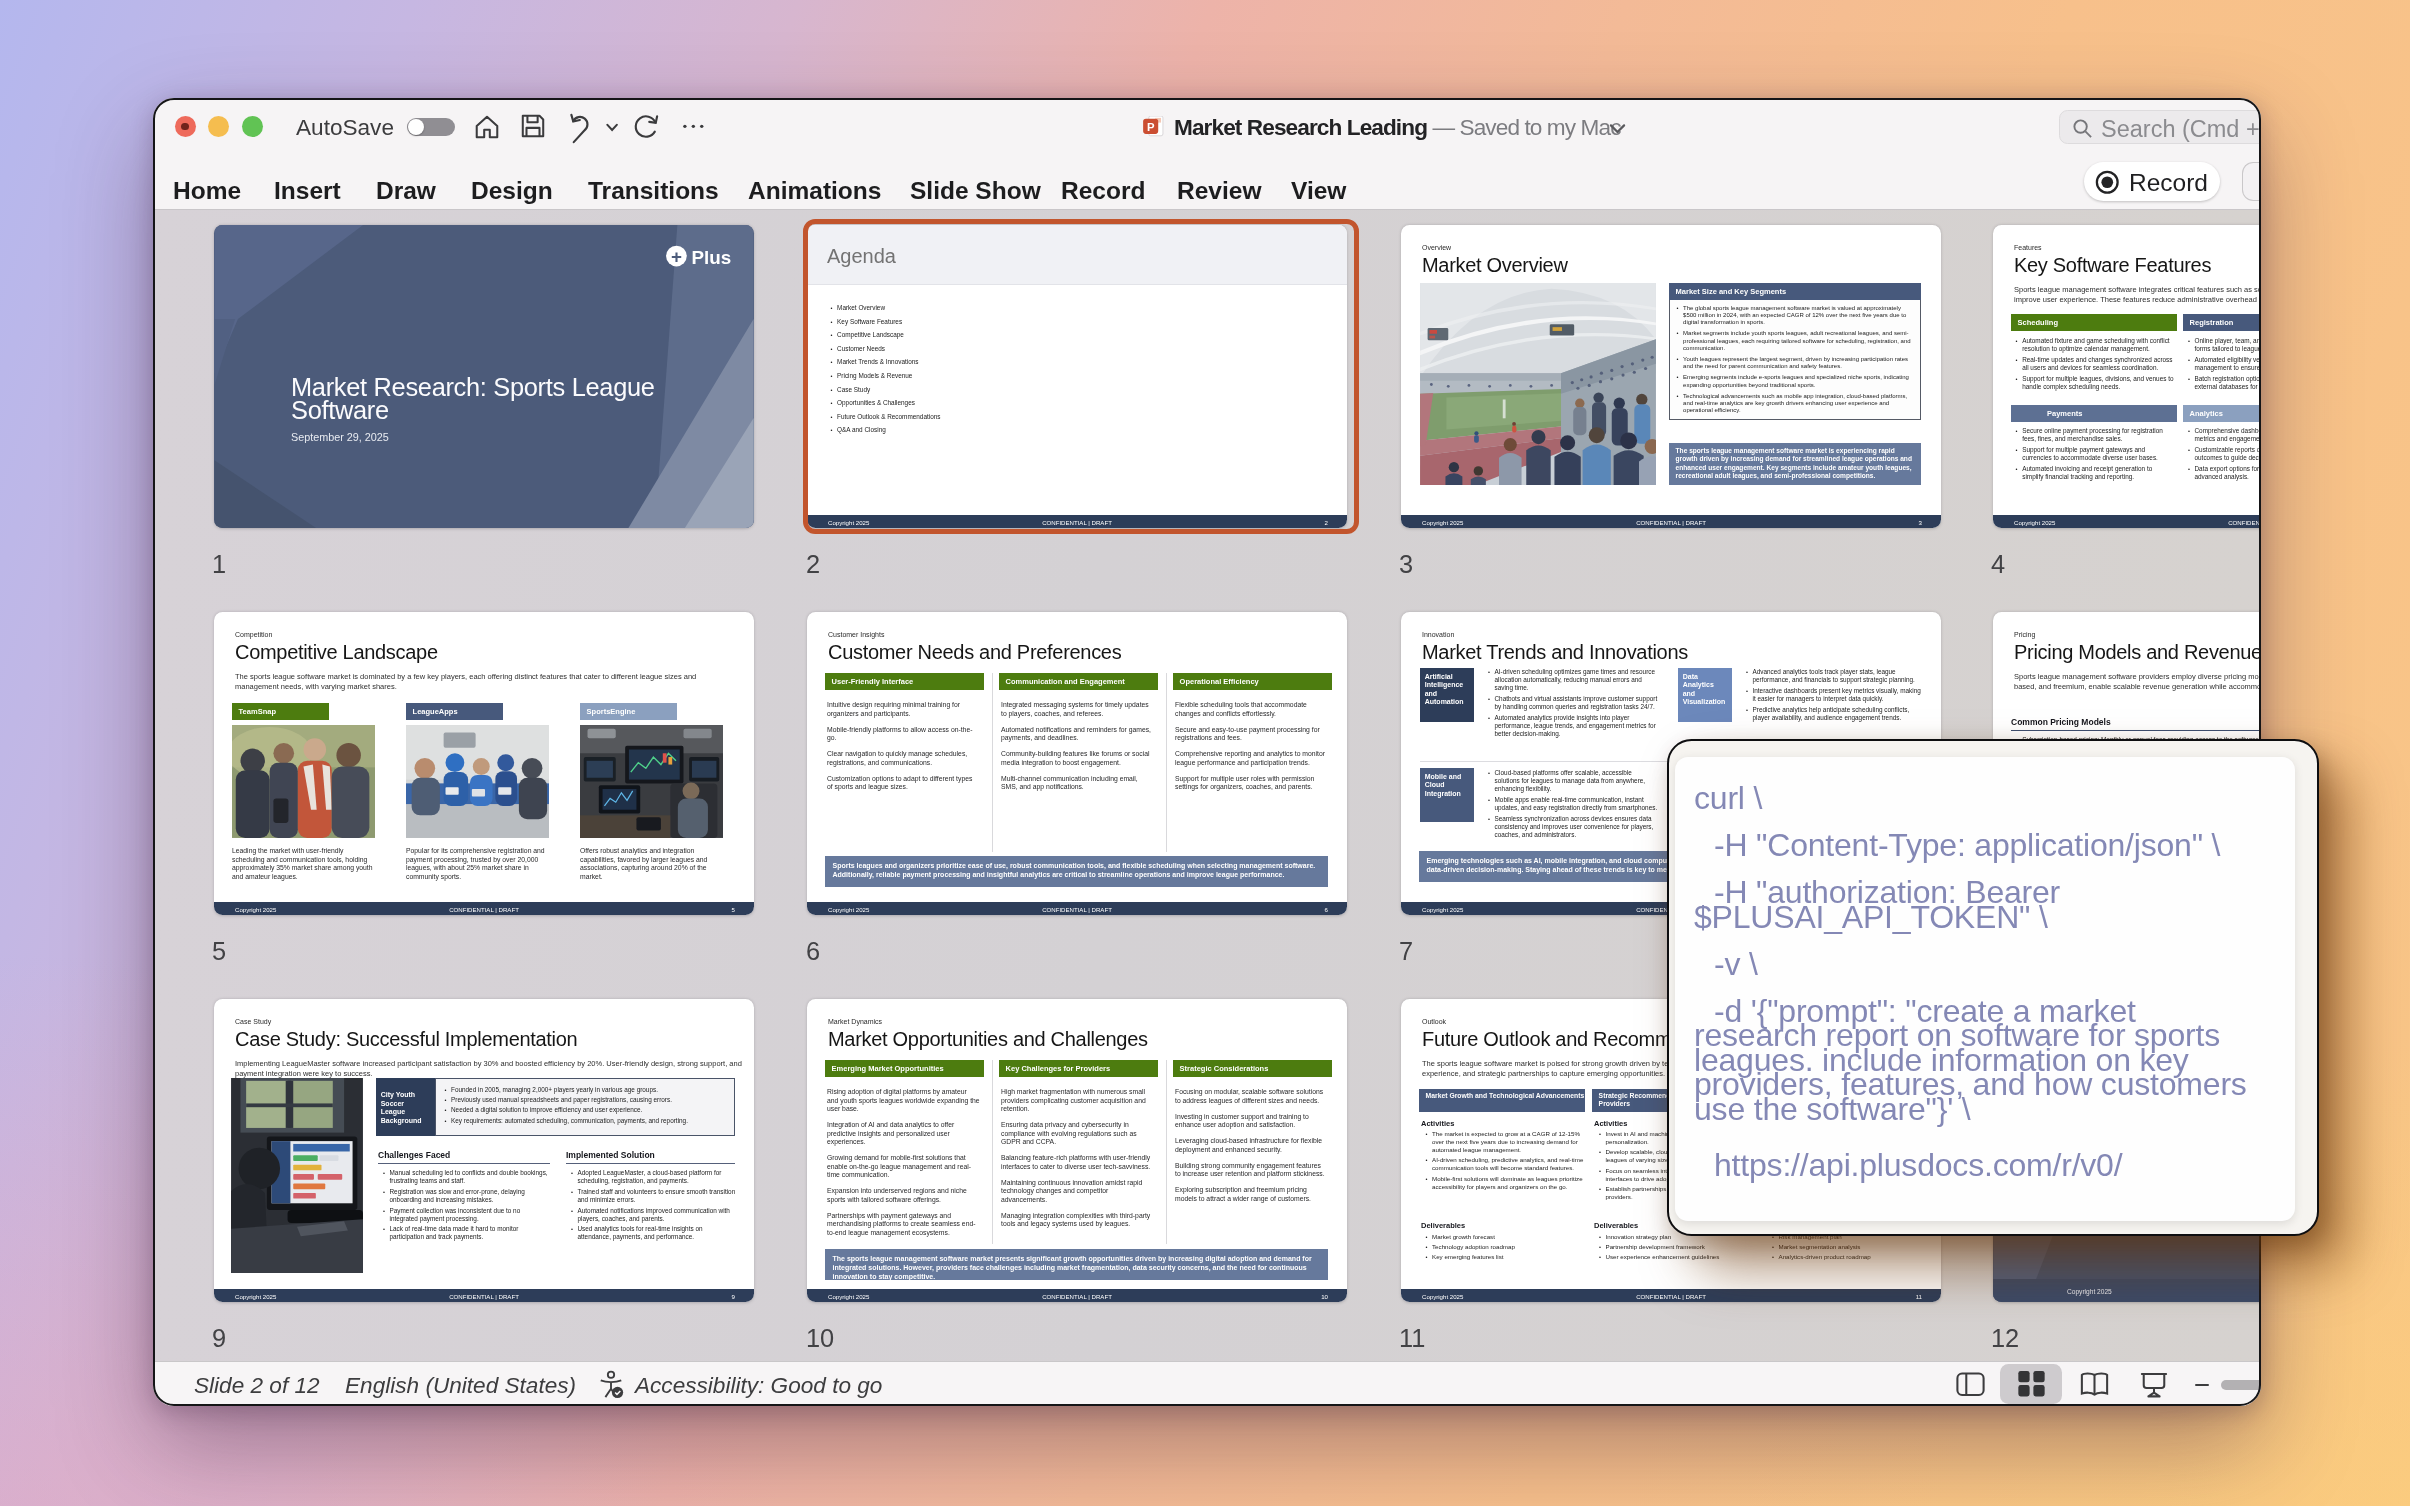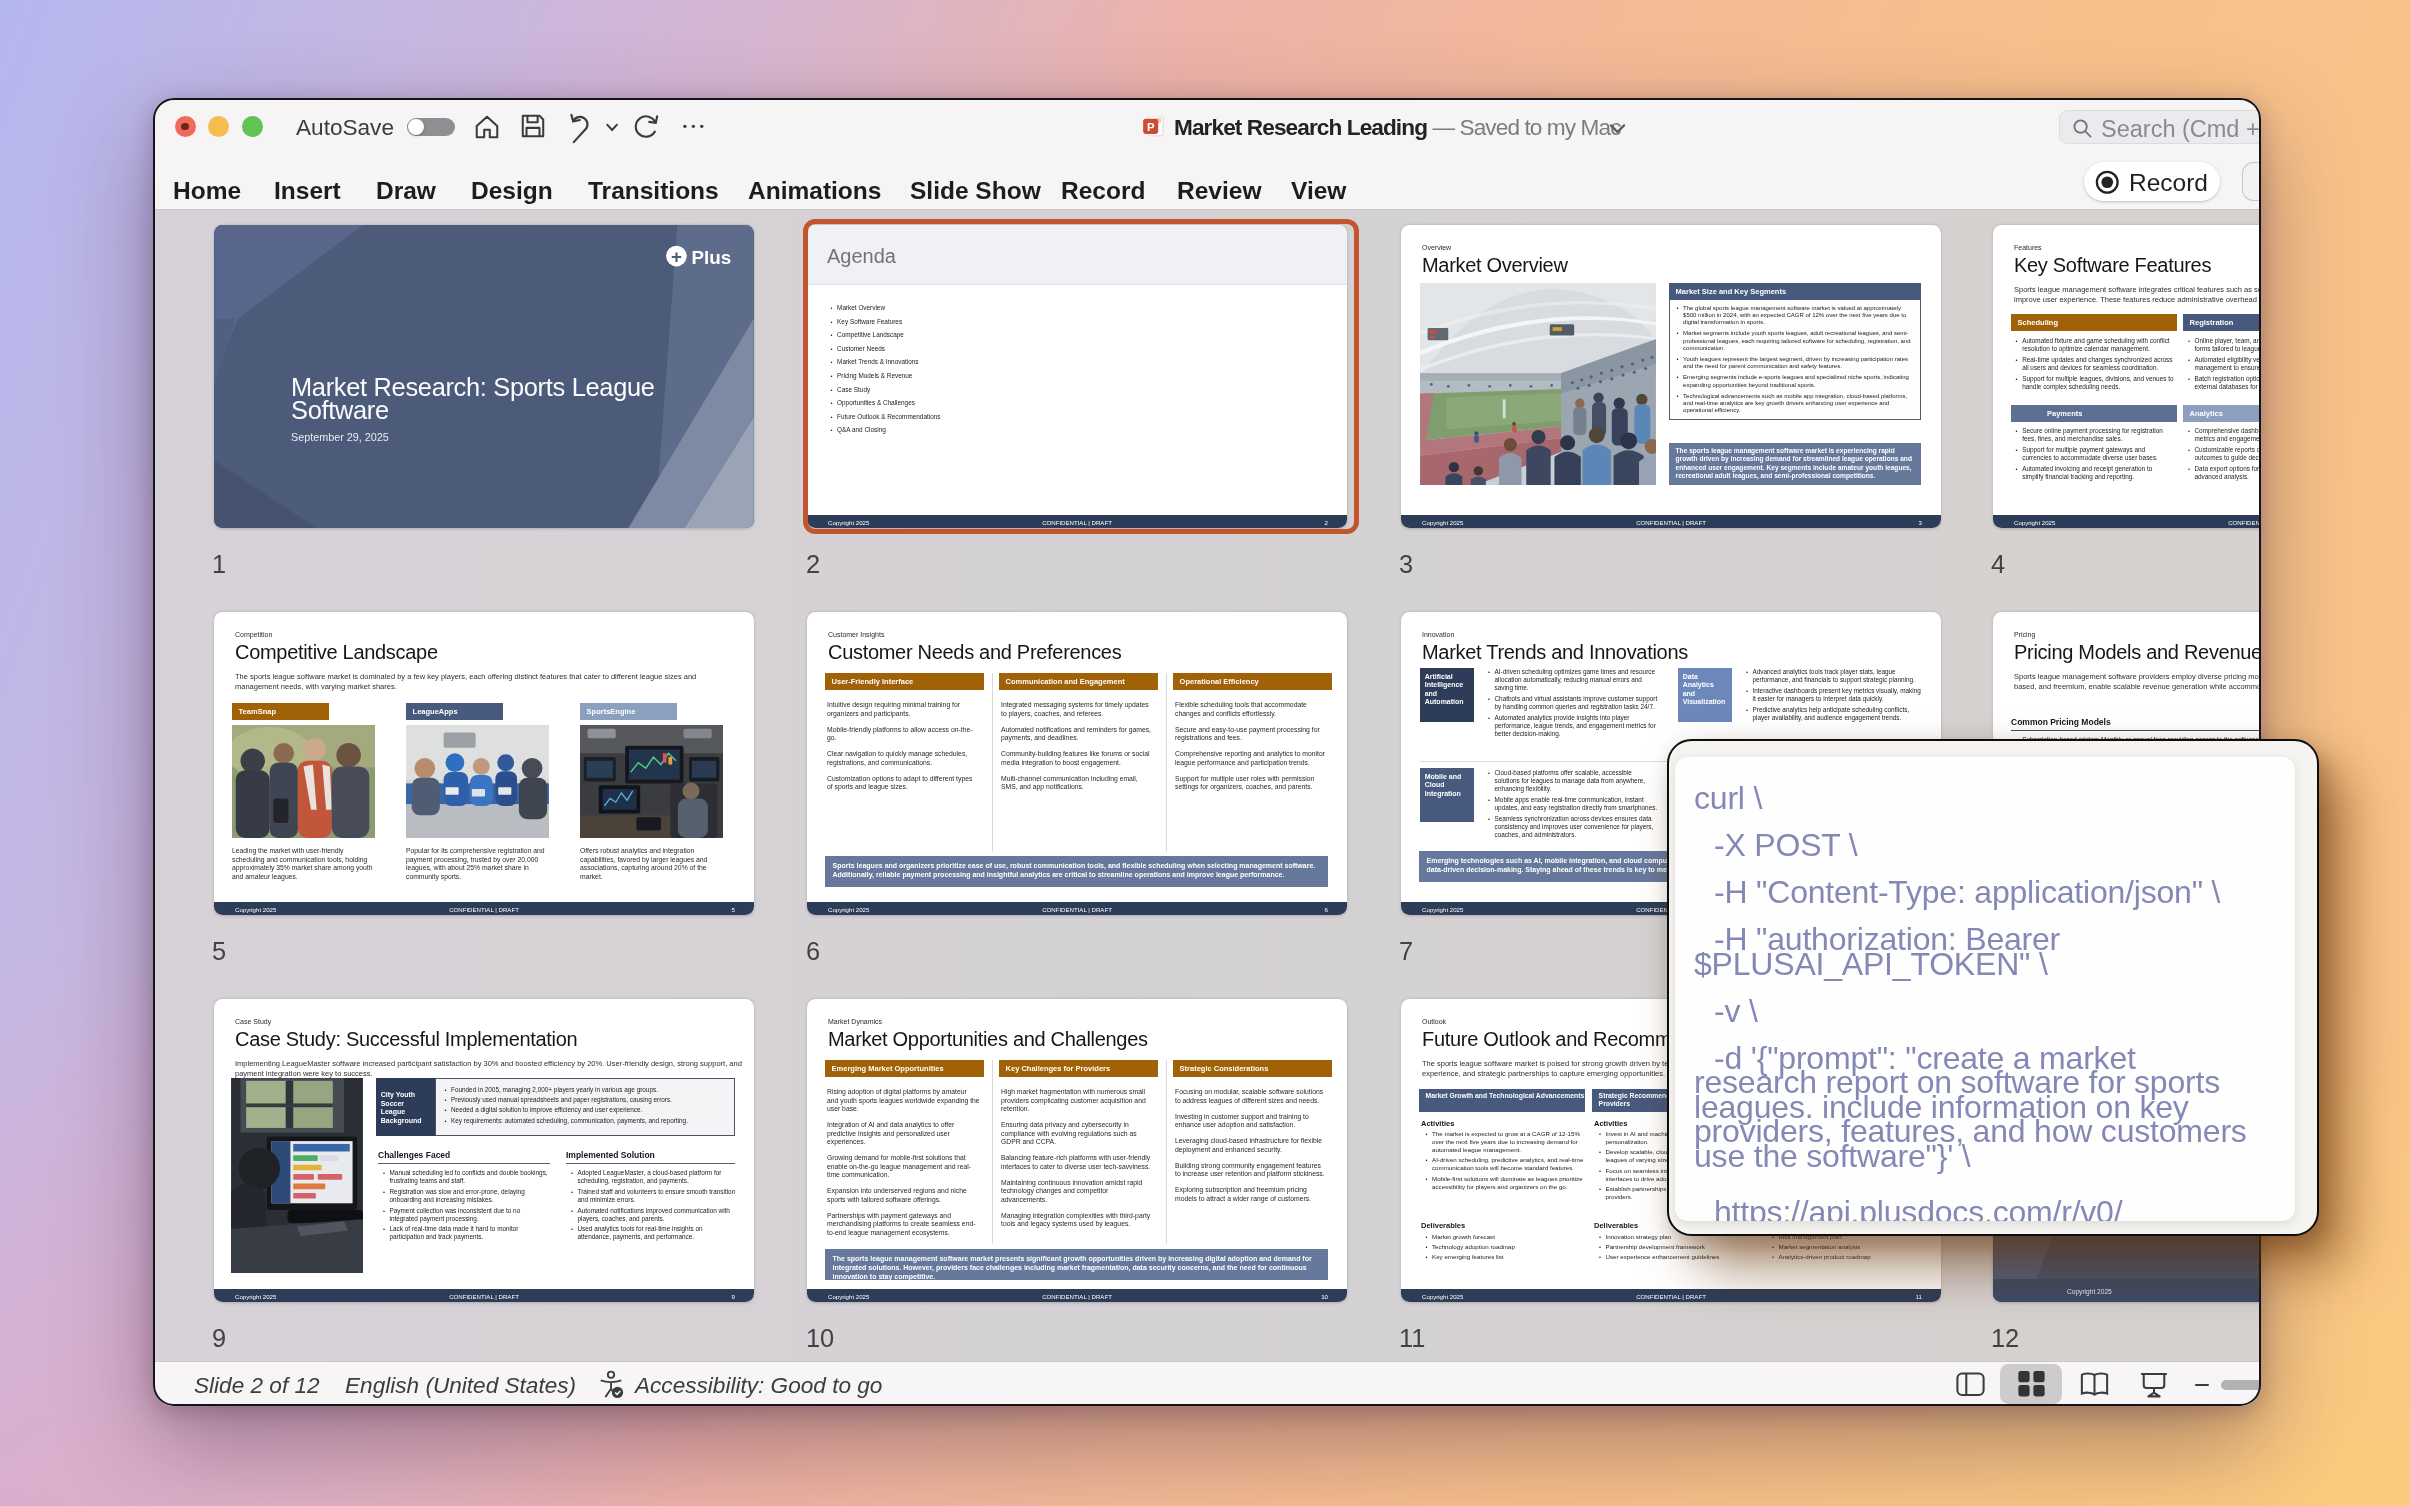--- a/index.html
+++ b/index.html
@@ -52,21 +52,21 @@
            box-shadow:0 0.9px 2.8px rgba(50,50,60,.25); }
   .num { position:absolute; font-size:25.4px; color:#424245; }
   .eyebrow { position:absolute; left:21px; top:19px; font-size:7px; color:#2a2a2a; }
   .stitle { position:absolute; left:21px; top:29px; font-size:20px; color:#161616; letter-spacing:-0.3px; white-space:nowrap; }
   .para { position:absolute; left:21px; font-size:7.5px; line-height:10px; color:#2e2e2e; }
   .sfoot { position:absolute; left:0; bottom:0; width:100%; height:13px; background:#2d3d59; color:#fff; font-size:6.1px; }
   .sfoot .l { position:absolute; left:21px; top:3.8px; }
   .sfoot .c { position:absolute; left:0; width:100%; text-align:center; top:3.8px; }
   .sfoot .r { position:absolute; right:19px; top:3.8px; }
   .hdrbar { position:absolute; height:17px; color:#fff; font-size:7.5px; font-weight:bold; padding:4.2px 0 0 6.6px; }
-  .navy1 { background:#a16207; }
+  .navy1 { background:#4d7c0f; }
   .navy2 { background:#47597c; }
   .navy3 { background:#5d7093; }
   .navy4 { background:#8ba0bf; }
   .callout { position:absolute; color:#fff; font-size:7px; font-weight:bold; line-height:9px; background:#66799c; }
   .bul { font-size:6.4px; line-height:8px; color:#222; }
   .bul li { list-style:none; padding-left:7.5px; position:relative; }
   .bul li:before { content:"•"; position:absolute; left:0.9px; font-size:5.6px; }
 
   .col3hdr { position:absolute; width:159px; }
   .colsep { position:absolute; width:0.9px; background:#d9d9dc; }
@@ -696,21 +696,20 @@
     <div style="position:absolute;left:2068px;top:18px;width:56px;height:10.4px;background:#b3b1b3;border-radius:5.6px;"></div>
   </div>
 </div>
 
 <div id="winborder"></div>
 
 <div id="overlay">
   <div class="panel">
     <div class="code">
       <div>curl \</div>
-      <div><span class="ind">-X POST \</span></div>
       <div><span class="ind">-H "Content-Type: application/json" \</span></div>
       <div><span class="ind">-H "authorization: Bearer</span><br>$PLUSAI_API_TOKEN" \</div>
       <div><span class="ind">-v \</span></div>
       <div><span class="ind">-d '{"prompt": "create a market</span><br>research report on software for sports<br>leagues. include information on key<br>providers, features, and how customers<br>use the software"}' \</div>
       <div style="margin-top:32px;"><span class="ind">https://api.plusdocs.com/r/v0/</span></div>
     </div>
   </div>
 </div>
 
 

